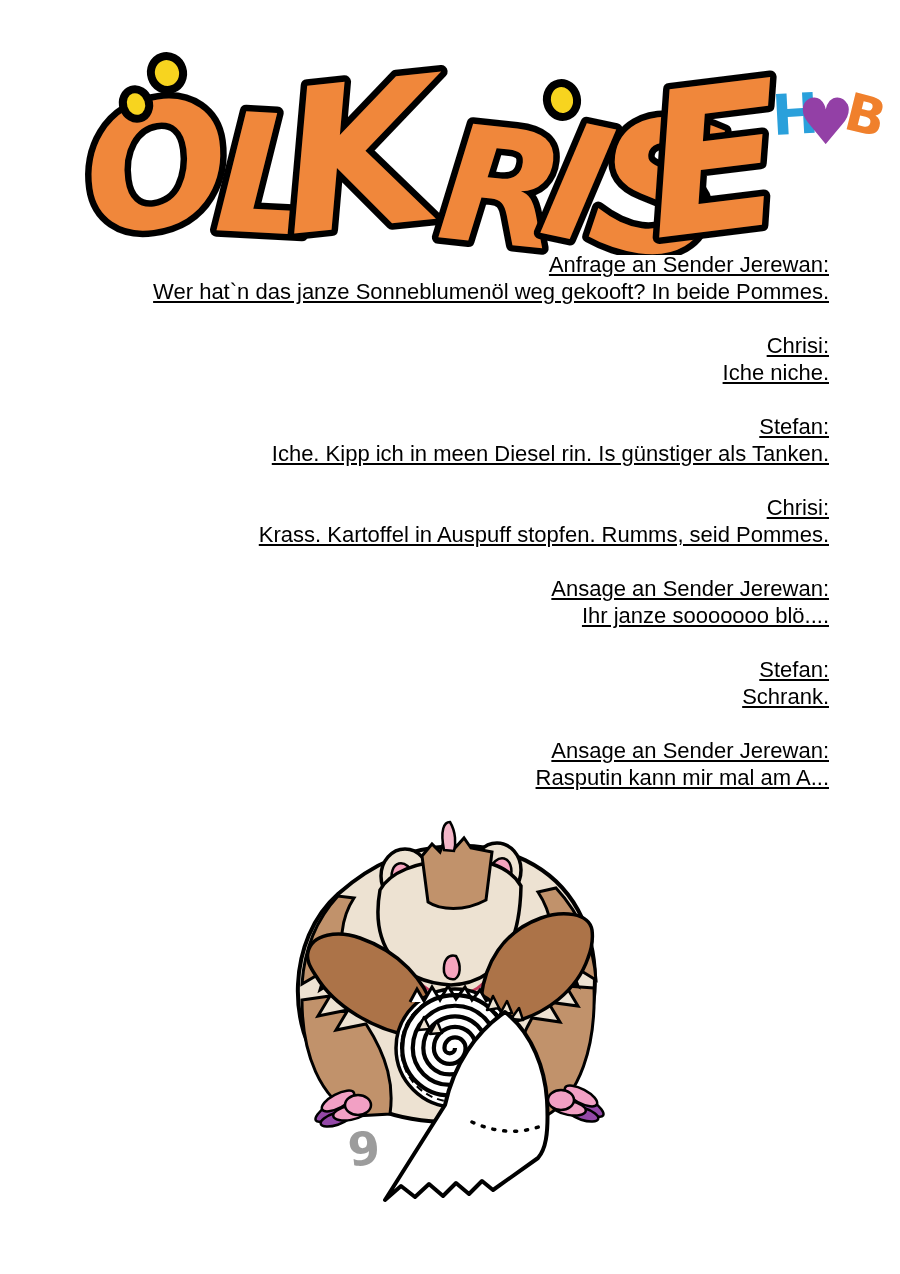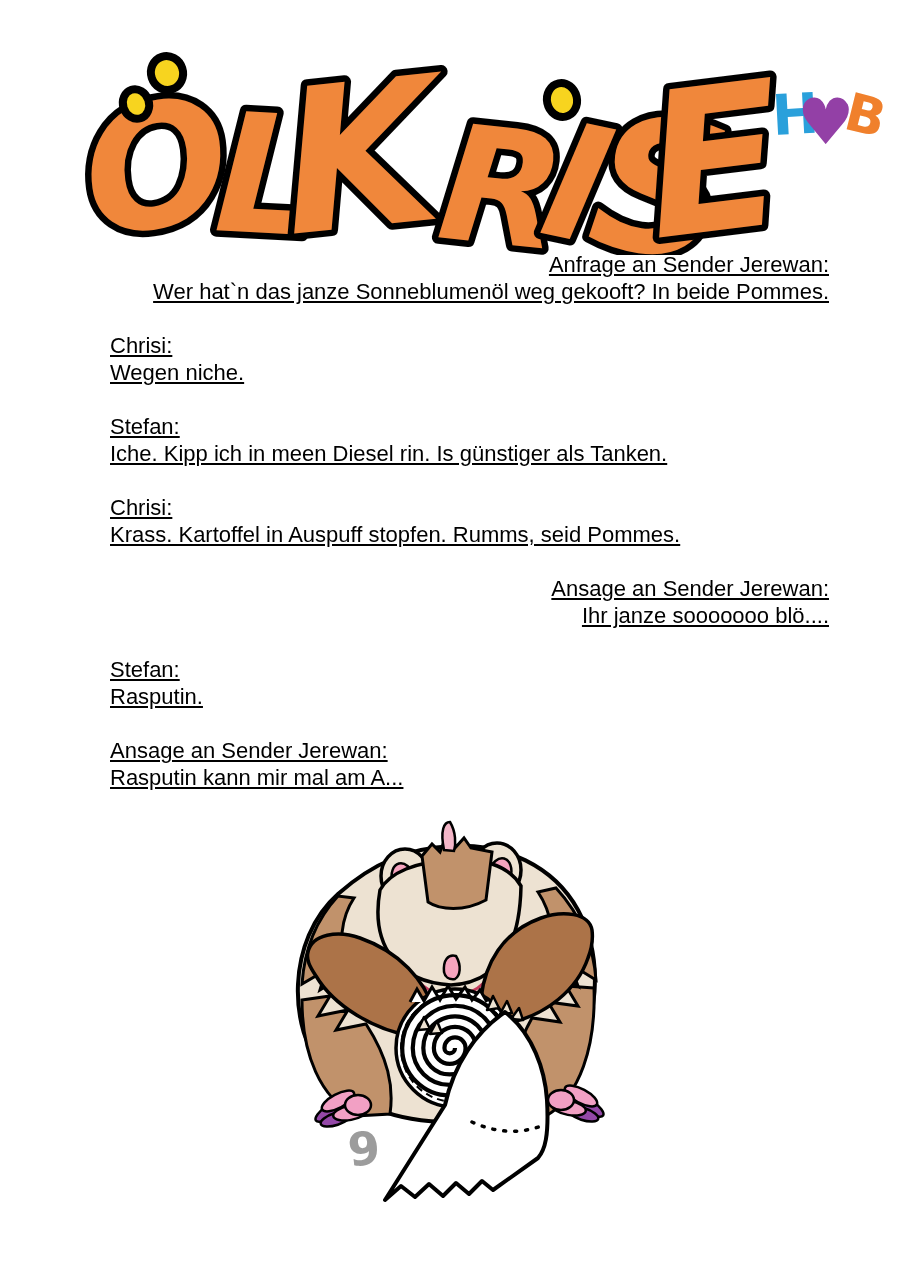--- a/index.html
+++ b/index.html
@@ -11,21 +11,21 @@
   .tl{font-family:"DejaVu Sans",sans-serif;font-weight:bold;font-style:italic;
       fill:var(--title-fill);stroke:var(--title-outline);stroke-width:13px;
       stroke-linejoin:round;paint-order:stroke fill;}
   .logo-letter{font-family:"DejaVu Sans",sans-serif;font-weight:bold;}
 
   
   .dialogue{position:absolute;left:95px;top:251px;width:734px;
             font-size:22px;line-height:27px;color:var(--text-black);text-decoration:underline;}
   .dialogue .para{margin:0 0 27px 0;}
   .dialogue .para.right{text-align:right;}
-  .dialogue .para.left{text-align:left;margin-left:15px;}
+  .dialogue .para.left{text-align:right;}
   .dialogue .line{white-space:nowrap;}
 
   
   .hamster-svg{position:absolute;left:258px;top:818px;}
 
   
   .page-number{position:absolute;left:348px;top:1122px;
                font-family:"DejaVu Sans",sans-serif;font-weight:bold;
                font-size:46px;color:var(--page-number-gray);transform:rotate(-6deg);}
 </style>
@@ -54,37 +54,37 @@
     </g>
   </svg>
 
   <div class="dialogue">
       <div class="para right">
         <div class="line">Anfrage an Sender Jerewan:</div>
         <div class="line">Wer hat`n das janze Sonneblumenöl weg gekooft? In beide Pommes.</div>
       </div>
       <div class="para left">
         <div class="line">Chrisi:</div>
-        <div class="line">Wegen niche.</div>
+        <div class="line">Iche niche.</div>
       </div>
       <div class="para left">
         <div class="line">Stefan:</div>
         <div class="line">Iche. Kipp ich in meen Diesel rin. Is günstiger als Tanken.</div>
       </div>
       <div class="para left">
         <div class="line">Chrisi:</div>
         <div class="line">Krass. Kartoffel in Auspuff stopfen. Rumms, seid Pommes.</div>
       </div>
       <div class="para right">
         <div class="line">Ansage an Sender Jerewan:</div>
         <div class="line">Ihr janze sooooooo blö....</div>
       </div>
       <div class="para left">
         <div class="line">Stefan:</div>
-        <div class="line">Rasputin.</div>
+        <div class="line">Schrank.</div>
       </div>
       <div class="para left">
         <div class="line">Ansage an Sender Jerewan:</div>
         <div class="line">Rasputin kann mir mal am A...</div>
       </div>
     </div>
 
   <svg class="hamster-svg" width="384" height="410" viewBox="0 0 384 410">
 
     <path d="M 66 252 C 30 212 28 122 80 76 C 116 44 152 30 194 28 C 246 25 296 48 320 92 C 346 140 342 208 308 252 C 276 294 238 304 194 304 C 142 304 96 290 66 252 Z" fill="var(--body-cream)" stroke="var(--outline-black)" stroke-width="4"></path>

